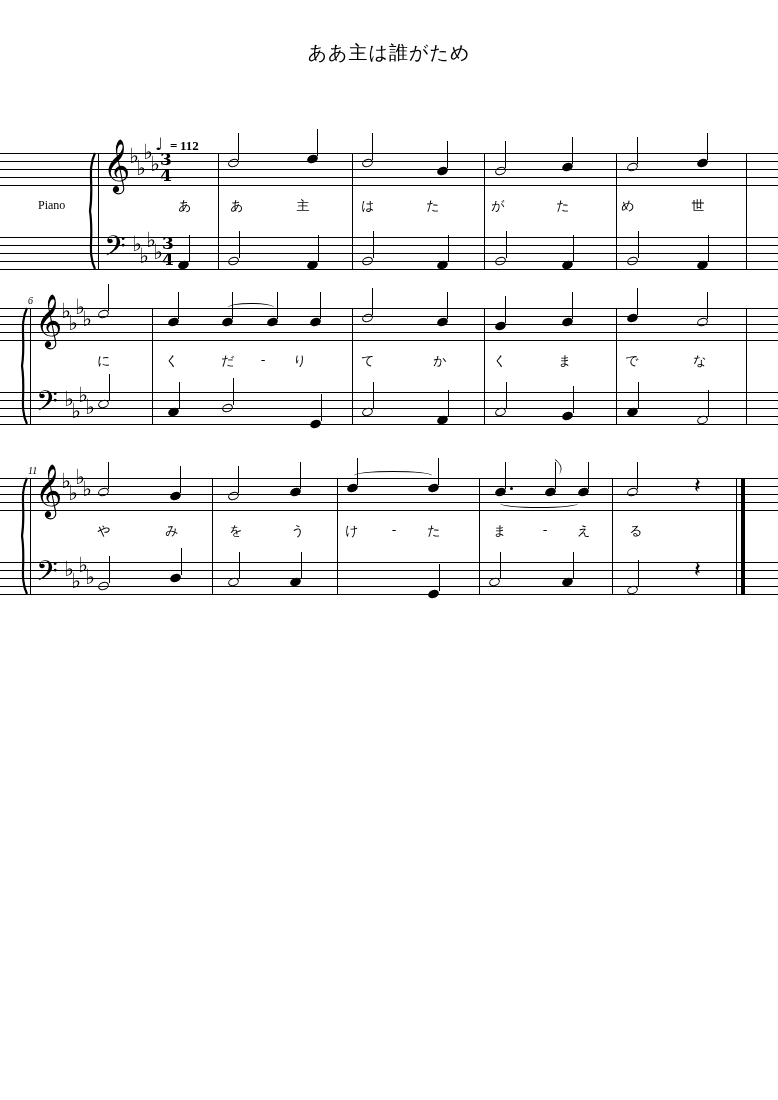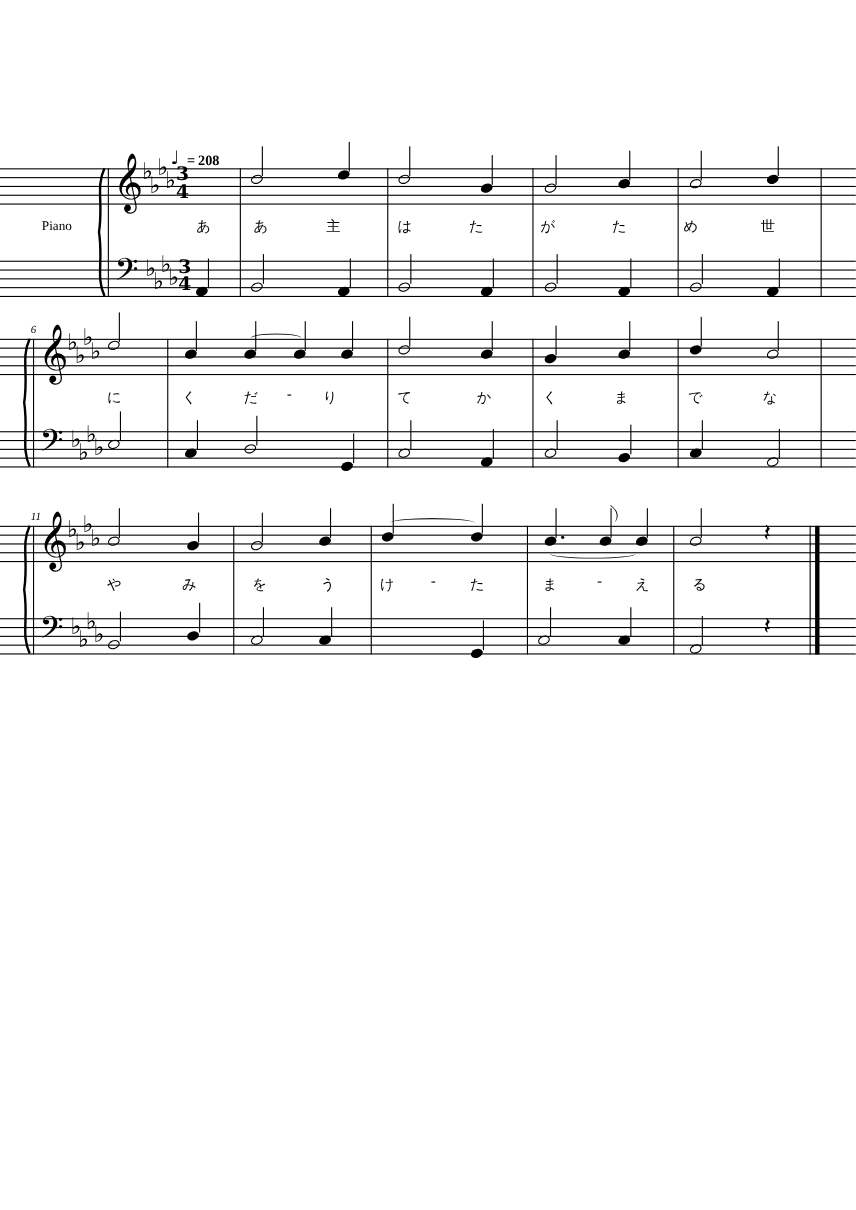--- a/index.html
+++ b/index.html
@@ -182,28 +182,29 @@
     text-align: center;
     width: 22px;
     margin-left: -11px;
   }
 </style>
 </head>
 <body>
 
 <div class="page">
 
+  <div class="title">ああ主は誰がため</div>
 
   <div class="instrument">Piano</div>
 
   <div class="system" id="system-1">
 
     <div class="tempo-note" style="left:155px; top:-6px;">♩</div>
     <div class="tempo" style="left:170px; top:-2px;">=</div>
-    <div class="tempo" style="left:180px; top:-2px;">208</div>
+    <div class="tempo" style="left:180px; top:-2px;">112</div>
 
     <svg style="position:absolute; left:84px; top:12px;" width="14" height="118">
       <path d="M11,1 C3,18 10,32 6,59 C10,86 3,100 11,117" stroke="#000" stroke-width="2.2" fill="none"></path>
     </svg>
     <div class="barline" style="left:98px; top:13px; height:117px;"></div>
 
     <div class="staff" style="top:13px;">
       <div class="line"></div>
         <div class="line"></div>
         <div class="line"></div>

